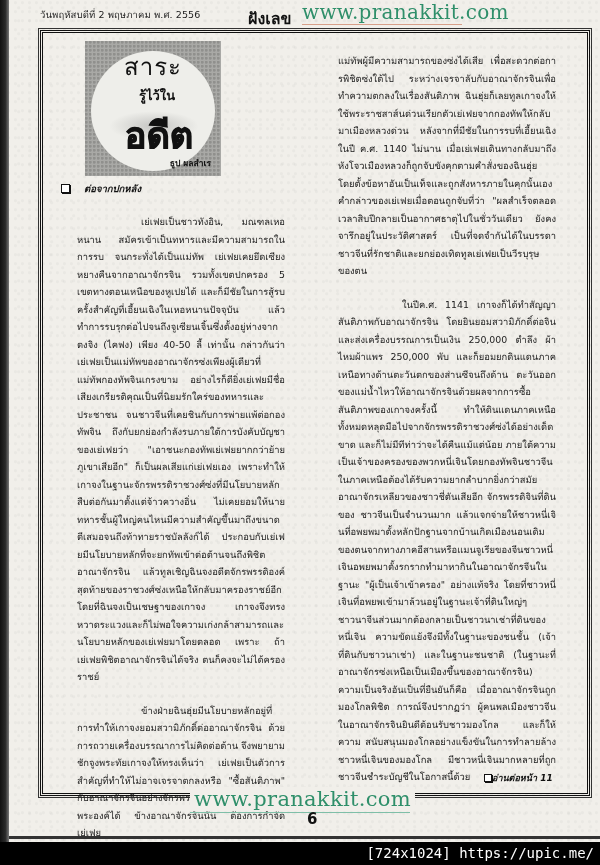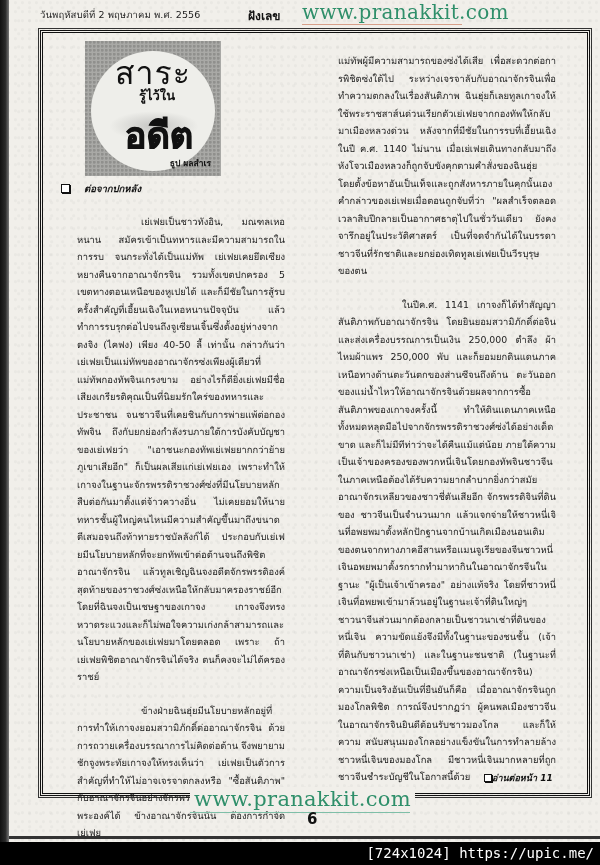--- a/index.html
+++ b/index.html
@@ -26,21 +26,21 @@
 
   .header {
     position: absolute; left: 0; top: 0; width: 600px; height: 28px;
   }
   .header-date {
     position: absolute; left: 40px; top: 7px;
     font-size: 9.5px; color: #222; letter-spacing: 0.1px;
   }
   .header-masthead {
     position: absolute; left: 248px; top: 6px;
-    font-size: 12px; font-weight: bold; color: #111;
+    font-size: 16px; font-weight: bold; color: #111;
   }
   .header-url {
     position: absolute; left: 302px; top: 0px;
     font-family: "DejaVu Serif", serif; font-size: 20px; color: #2f8f6a;
     letter-spacing: 0.3px;
   }
   .header-url-underline {
     position: absolute; left: 302px; top: 24px; width: 160px; height: 1px;
     background: #c76a4a; opacity: 0.6;
   }
@@ -80,21 +80,21 @@
   .logo-moon {
     position: absolute; left: 6px; top: 10px; width: 124px; height: 120px;
     border-radius: 50%; background: #eeeeea;
   }
   .logo-splash {
     position: absolute; left: 24px; top: 70px; width: 90px; height: 30px;
     background: radial-gradient(ellipse at center, rgba(120,120,120,0.35) 0%, transparent 70%);
   }
   .logo-title-1 {
     position: absolute; left: 0; top: 6px; width: 136px; text-align: center;
-    font-size: 32px; color: #111; letter-spacing: 1px;
+    font-size: 24px; color: #111; letter-spacing: 1px;
   }
   .logo-title-2 {
     position: absolute; left: 0; top: 44px; width: 144px; text-align: center;
     font-size: 13px; font-weight: bold; color: #111;
   }
   .logo-title-3 {
     position: absolute; left: 0; top: 66px; width: 148px; text-align: center;
     font-size: 36px; font-weight: bold; color: #111;
     -webkit-text-stroke: 1px #111;
   }

